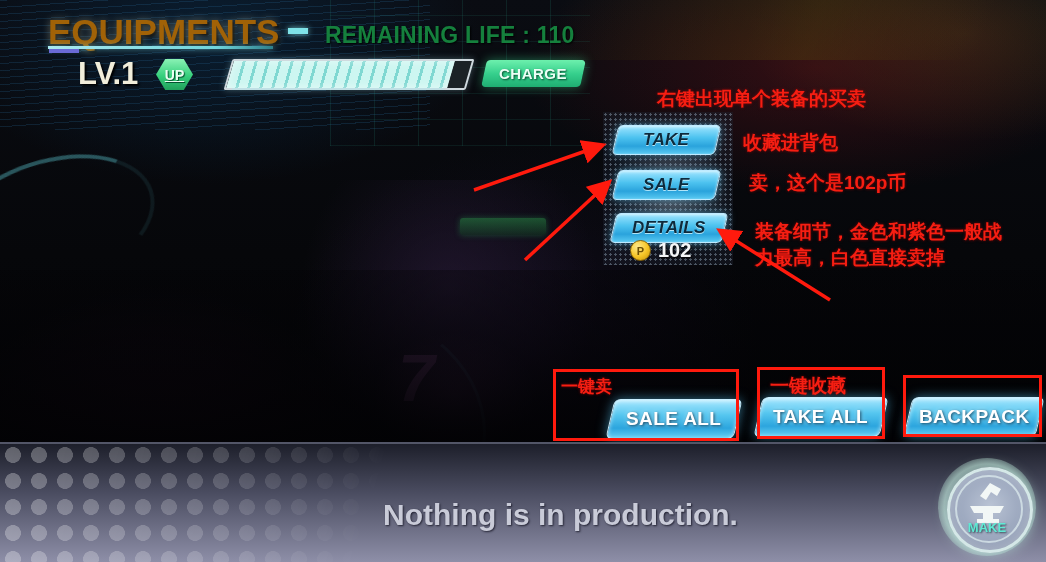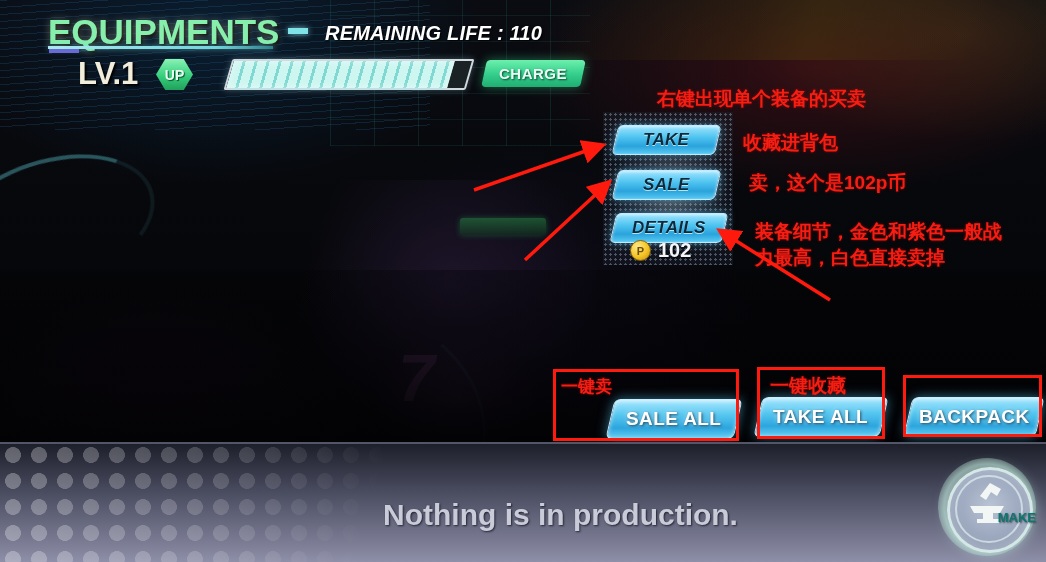--- a/index.html
+++ b/index.html
@@ -116,21 +116,21 @@
   }
 
   
   .header { position: absolute; left: 0; top: 0; width: 620px; height: 108px; }
 
   .title {
     position: absolute;
     left: 48px; top: 12px;
     font-size: 35px;
     font-weight: bold;
-    color: #86efac;
+    color: #a16207;
     letter-spacing: 0px;
     text-shadow: 0 0 8px rgba(255,250,200,0.35), 2px 2px 2px rgba(0,0,0,0.9);
   }
   .title-dash {
     position: absolute;
     left: 288px; top: 28px;
     width: 20px; height: 6px;
     background: #7fe3e8;
     box-shadow: 0 0 6px rgba(130,230,235,0.8);
   }
@@ -143,26 +143,25 @@
   }
   .title-rule-accent {
     position: absolute;
     left: 49px; top: 49px;
     width: 30px; height: 4px;
     background: #6a6ad6;
   }
   .remaining-life {
     position: absolute;
     left: 325px; top: 22px;
-    font-size: 20px;
-    font-weight: bold;
-    color: #ffffff;
+    font-size: 23px;
+    font-weight: bold;
+    color: #15803d;
     letter-spacing: 0.2px;
     text-shadow: 1px 1px 2px rgba(0,0,0,0.95);
-    font-style: italic;
   }
   .level {
     position: absolute;
     left: 50px; top: 56px;
     font-size: 31px;
     font-weight: bold;
     color: #f2eedb;
     letter-spacing: 0px;
     text-shadow: 2px 2px 2px rgba(0,0,0,0.95);
     margin-left: 28px;
@@ -182,20 +181,21 @@
   .up-badge .hex-txt {
     position: absolute;
     inset: 0;
     display: flex;
     align-items: center;
     justify-content: center;
     font-size: 14px;
     font-weight: bold;
     color: #eafff2;
     text-shadow: 1px 1px 1px rgba(0,70,40,0.9);
+    text-decoration: underline;
   }
   .xp-bar {
     position: absolute;
     left: 228px; top: 59px;
     width: 238px; height: 27px;
     transform: skewX(-16deg);
     border: 2px solid #cfd9de;
     border-radius: 2px;
     background: #1b2226;
     overflow: hidden;
@@ -415,26 +415,26 @@
   .make-inner {
     position: absolute;
     left: 17px; top: 17px;
     width: 64px; height: 64px;
     border-radius: 50%;
     border: 2px solid rgba(235,250,248,0.6);
   }
   .make-icon { position: absolute; left: 26px; top: 22px; width: 46px; height: 46px; }
   .make-label {
     position: absolute;
-    left: 0; top: 52px;
+    left: 0; top: 62px;
     width: 98px;
-    text-align: right;
+    text-align: center;
     font-size: 13px;
     font-weight: bold;
-    color: #0f766e;
+    color: #5eead4;
     text-shadow: 1px 1px 2px rgba(40,60,70,0.9);
   }
 </style>
 </head>
 <body>
 
 <div id="screen">
 
   <div class="bg-base"></div>
   <div class="bg-scanlines"></div>

